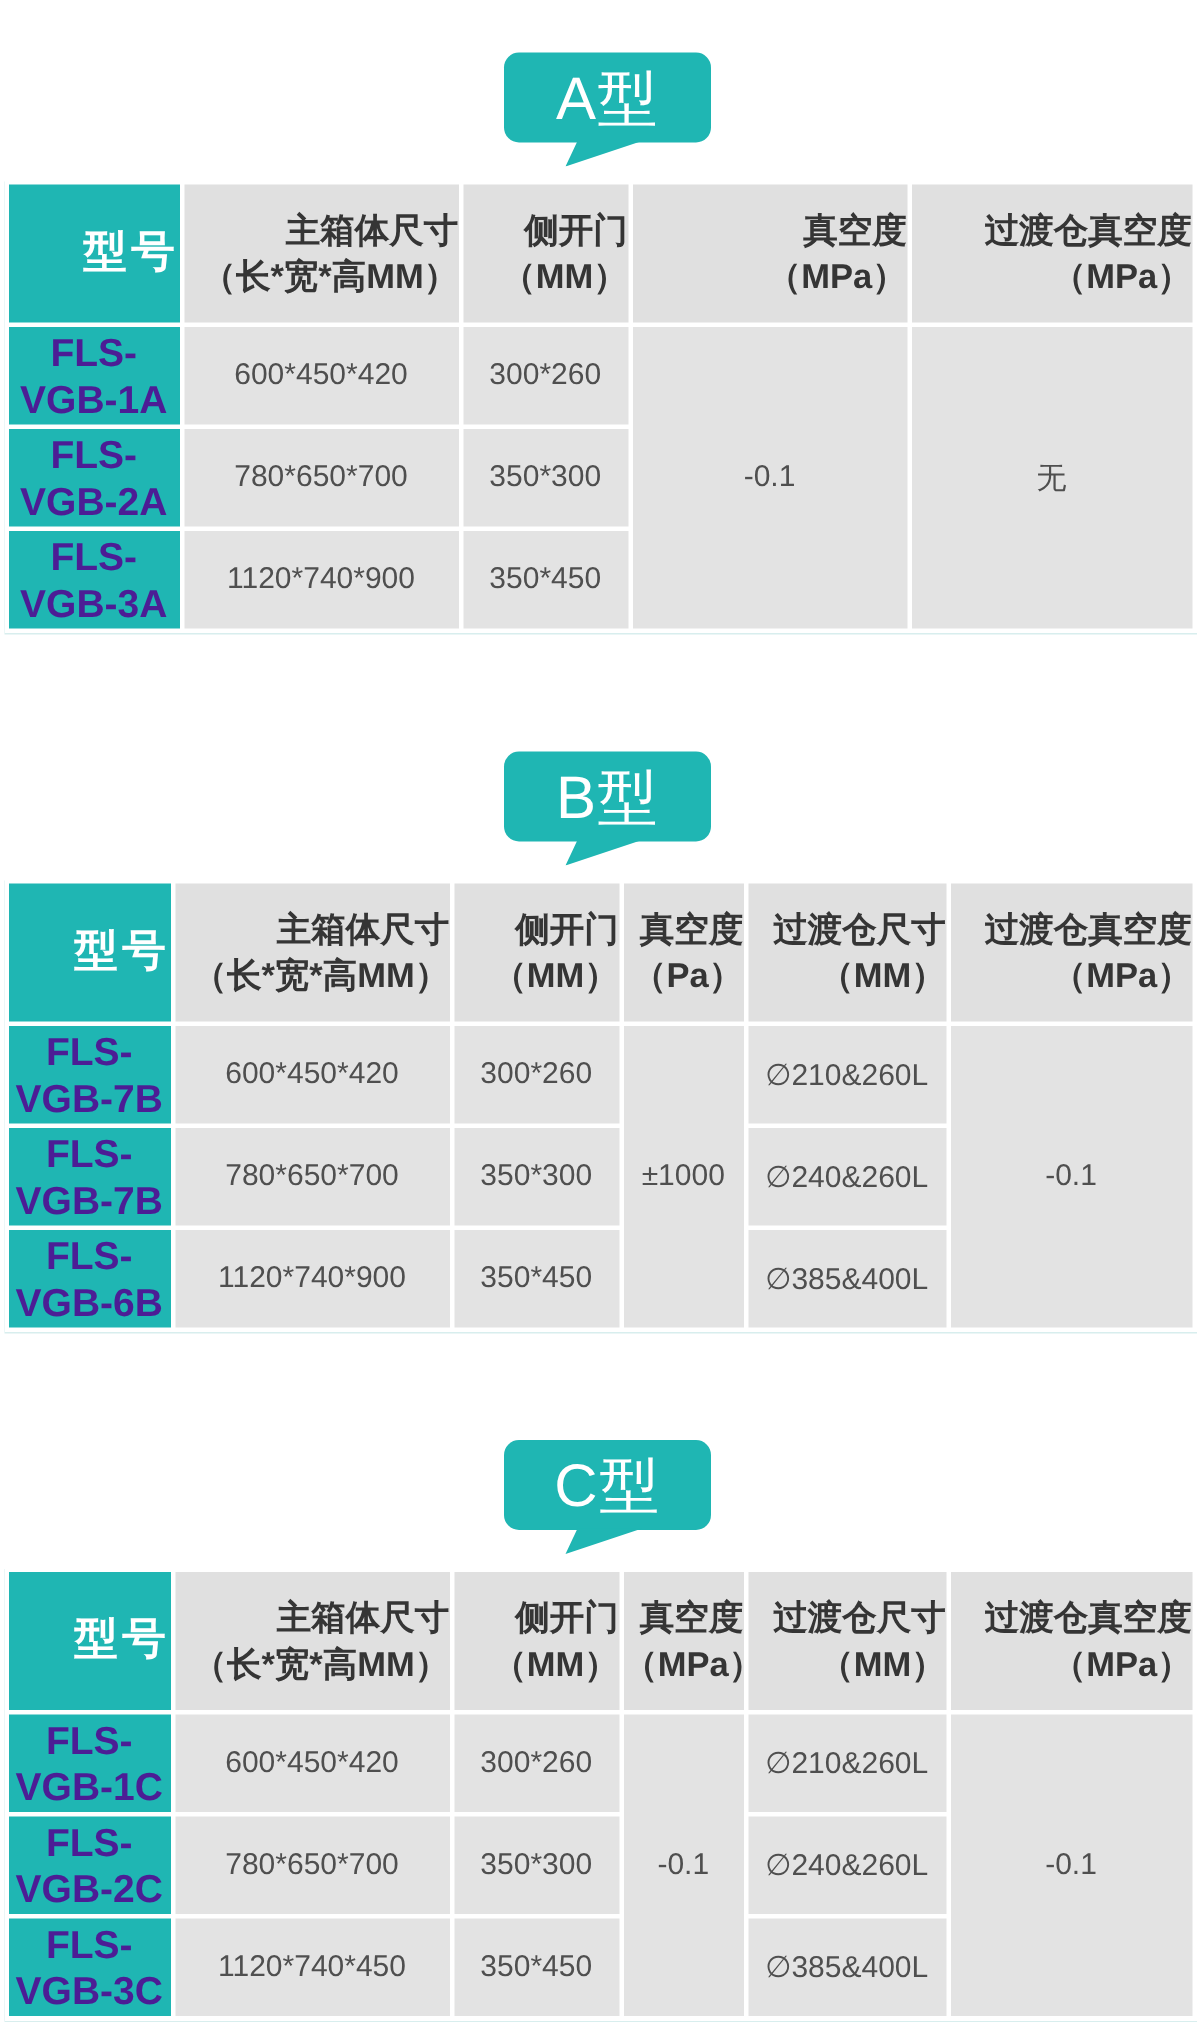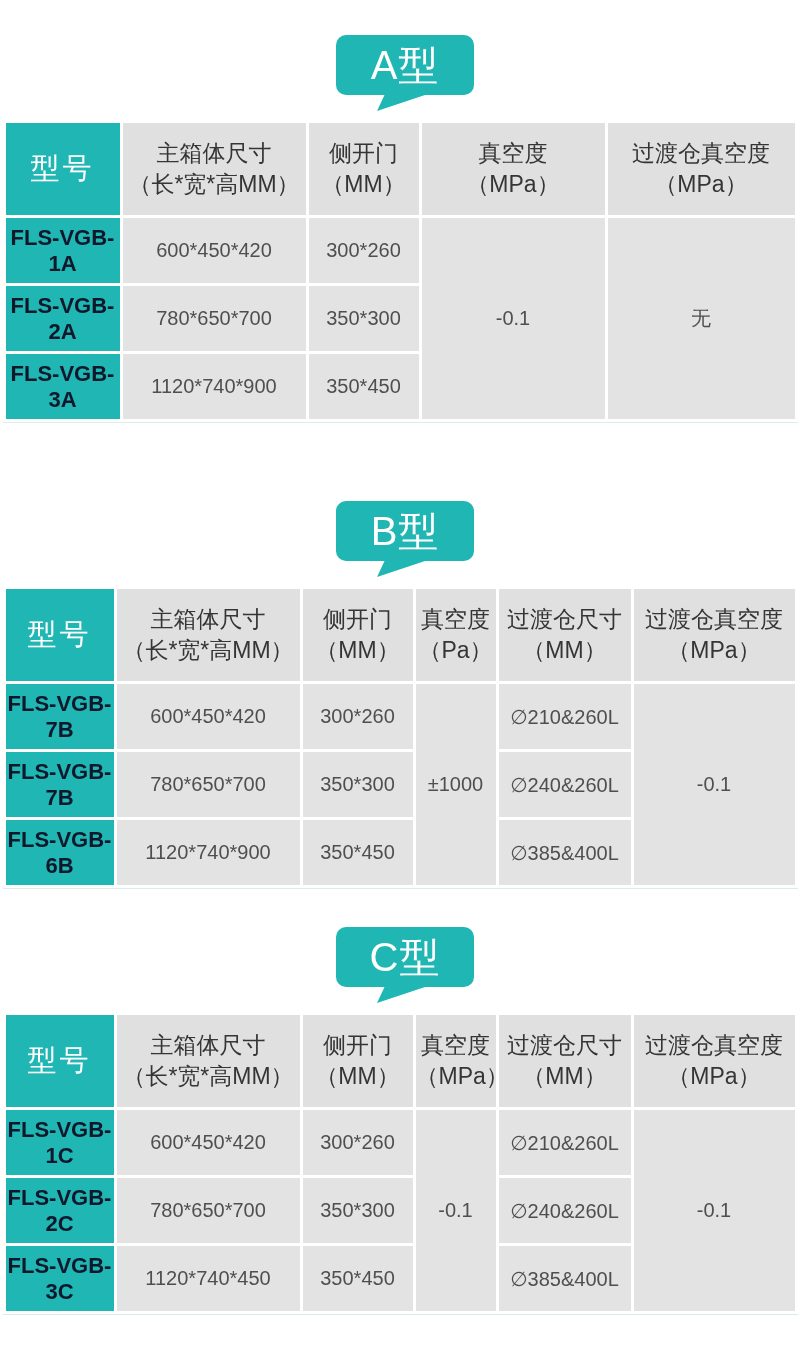--- a/index.html
+++ b/index.html
@@ -13,21 +13,21 @@
   * { box-sizing: border-box; }
   html, body {
     margin: 0; padding: 0;
     width: 800px; height: 1349px;
     background: #ffffff;
     font-family: "Liberation Sans", "DejaVu Sans", sans-serif;
   }
   .type-section { width: 800px; }
   #section-a { padding-top: 35px; }
   #section-b { padding-top: 79px; }
-  #section-c { padding-top: 39px; }
+  #section-c { padding-top: 72px; }
 
   .badge-wrap { width: 128px; margin: 0 auto; }
   .badge {
     width: 138px; height: 60px;
     background: var(--accent);
     border-radius: 10px;
     display: flex; align-items: center; justify-content: center;
     color: #ffffff; font-size: 40px; letter-spacing: 1px;
   }
   .badge-tail { display: block; margin-top: -1px; }
@@ -37,25 +37,25 @@
     border-collapse: separate;
     border-spacing: 3px;
     table-layout: fixed;
     width: 795px;
     margin: 9px auto 0 auto;
     box-shadow: 0 1px 0 var(--underline);
   }
   .spec-table th {
     background: var(--header-bg);
     color: var(--header-text);
-    font-weight: normal;
+    font-weight: bold;
     font-size: 23px;
     line-height: 1.35;
     white-space: pre-line;
-    text-align: center;
+    text-align: right;
     vertical-align: middle;
     height: 92px;
     padding: 0;
   }
   .spec-table th.model-h {
     background: var(--accent);
     color: #ffffff;
     font-size: 29px;
     letter-spacing: 3px;
   }
@@ -63,23 +63,23 @@
     background: var(--cell-bg);
     color: var(--cell-text);
     font-size: 20px;
     text-align: center;
     vertical-align: middle;
     height: 65px;
     padding: 0;
   }
   .spec-table td.model {
     background: var(--accent);
-    color: #0f172a;
+    color: #4c1d95;
     font-weight: bold;
-    font-size: 22px;
+    font-size: 26px;
   }
   
   .t5 .c-model { width: 114px; }
   .t5 .c-body  { width: 183px; }
   .t5 .c-door  { width: 110px; }
   .t5 .c-vac   { width: 183px; }
   .t5 .c-tvac  { width: 187px; }
   
   .t6 .c-model { width: 108px; }
   .t6 .c-body  { width: 183px; }

